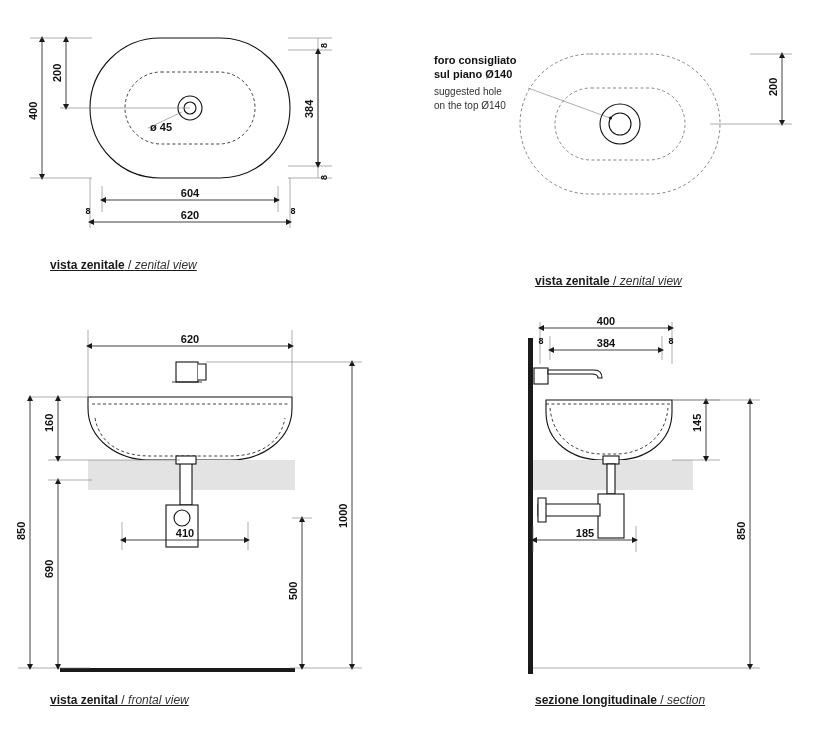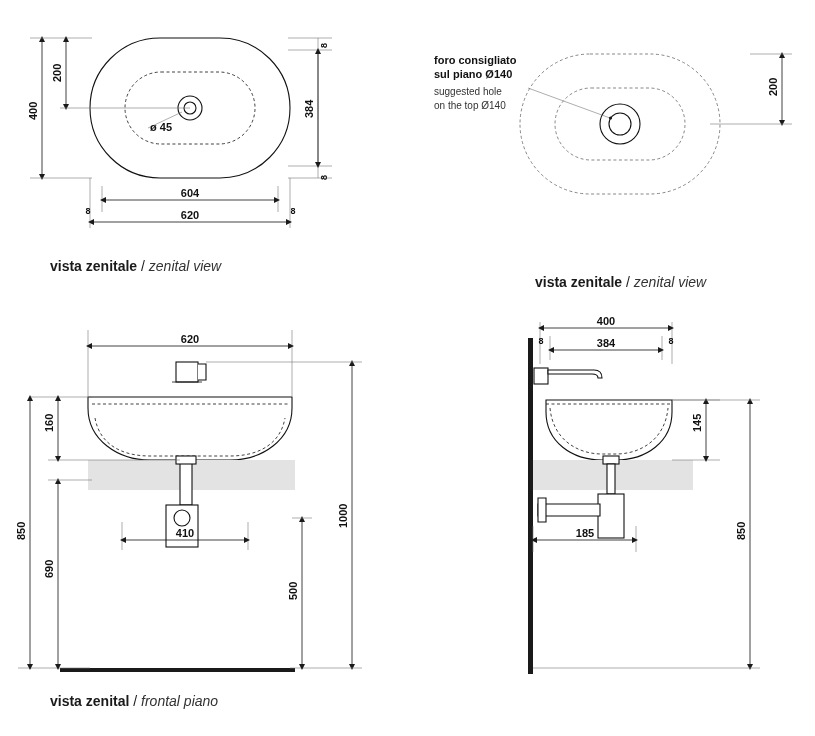--- a/index.html
+++ b/index.html
@@ -8,22 +8,23 @@
     background:#ffffff;
     font-family:"Liberation Sans", sans-serif;
     color:#1a1a1a;
     position:relative;
     overflow:hidden;
   }
   .panel{position:absolute;}
   svg{display:block;}
   .cap{
     position:absolute;
-    font-size:14px;
+    font-size:12px;
     white-space:nowrap;
+    text-decoration:underline;
   }
   .cap b{font-weight:bold;}
   .cap i{font-style:italic;color:#333;}
   .dimtxt{font-family:"Liberation Sans", sans-serif;font-size:11px;font-weight:bold;fill:#111;}
   .dimtxt-sm{font-family:"Liberation Sans", sans-serif;font-size:9px;font-weight:bold;fill:#111;}
   .note-b{font-family:"Liberation Sans", sans-serif;font-size:11px;font-weight:bold;fill:#111;}
   .note-n{font-family:"Liberation Sans", sans-serif;font-size:10px;fill:#333;}
   .ln{stroke:#111;stroke-width:0.8;fill:none;}
   .lnthin{stroke:#777;stroke-width:0.6;fill:none;}
   .obj{stroke:#111;stroke-width:1.1;fill:#fff;}
@@ -187,21 +188,21 @@
     <path d="M290 368 L362 368" class="lnthin"></path>
     <text x="347" y="228" class="dimtxt" transform="rotate(-90 347 228)">1000</text>
 
     <path d="M302 218 L302 368" class="ln"></path>
     <path d="M299 222 L302 216 L305 222 Z" class="dark"></path>
     <path d="M299 364 L302 370 L305 364 Z" class="dark"></path>
     <path d="M292 218 L312 218" class="lnthin"></path>
     <text x="297" y="300" class="dimtxt" transform="rotate(-90 297 300)">500</text>
   </svg>
   <div class="cap" style="left:50px;top:393px;">
-    <b>vista zenital</b><span> / </span><i>frontal piano</i>
+    <b>vista zenital</b><span> / </span><i>frontal view</i>
   </div>
 </div>
 
 <div class="panel" style="left:410px;top:300px;width:405px;height:436px;">
   <svg width="405" height="436" viewBox="0 0 405 436">
 
     <rect x="118" y="38" width="5" height="336" class="dark"></rect>
 
     <path d="M130 22 L130 64" class="lnthin"></path>
     <path d="M262 22 L262 64" class="lnthin"></path>
@@ -251,13 +252,16 @@
     <path d="M222 237 L228 240 L222 243 Z" class="dark"></path>
     <text x="175" y="237" text-anchor="middle" class="dimtxt">185</text>
 
     <path d="M340 100 L340 368" class="ln"></path>
     <path d="M337 104 L340 98 L343 104 Z" class="dark"></path>
     <path d="M337 364 L340 370 L343 364 Z" class="dark"></path>
     <path d="M262 100 L350 100" class="lnthin"></path>
     <path d="M123 368 L350 368" class="lnthin"></path>
     <text x="335" y="240" class="dimtxt" transform="rotate(-90 335 240)">850</text>
   </svg>
+  <div class="cap" style="left:125px;top:393px;">
+    <b>sezione longitudinale</b><span> / </span><i>section</i>
+  </div>
 </div>
 
 </body></html>

